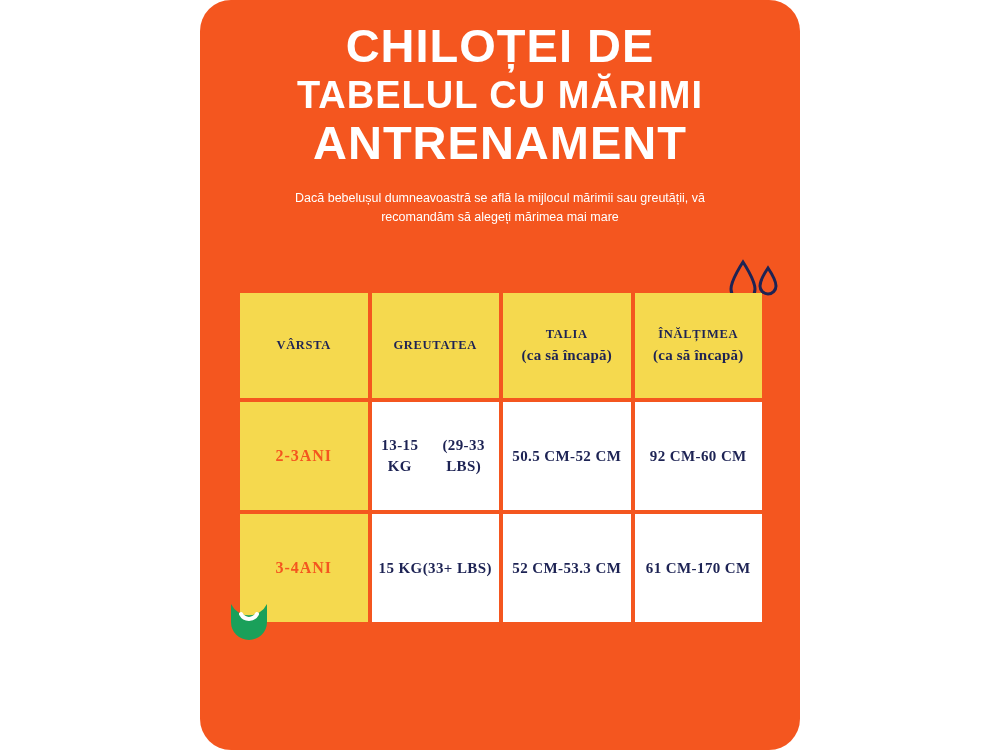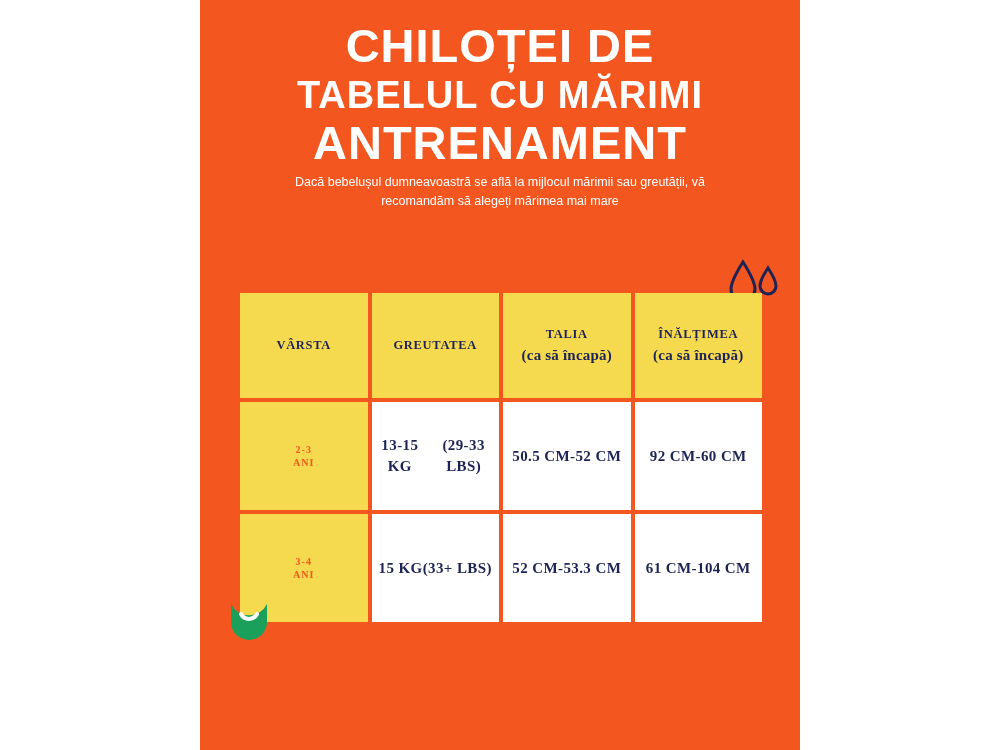--- a/index.html
+++ b/index.html
@@ -14,20 +14,21 @@
     overflow: hidden;
   }
   .poster {
     position: absolute;
     left: 200px;
     top: 0;
     width: 600px;
     height: 750px;
     background: #f4561f;
     overflow: hidden;
+    border-radius: 31px;
   }
   
   .heading-block {
     padding-top: 22px;
     text-align: center;
   }
   .title-line {
     color: #ffffff;
     font-weight: bold;
     letter-spacing: 1px;
@@ -35,21 +36,21 @@
     font-size: 47px;
     text-transform: uppercase;
   }
   .title-line.l1 { font-size: 47px; }
   .title-line.l2 { font-size: 47px; margin-top: 4px;}
   .title-line.l3 {
     font-size: 38px;
     margin-top: 6px;
   }
   .subtitle {
-    margin: 6px auto 0 auto;
+    margin: 22px auto 0 auto;
     width: 430px;
     color: #ffffff;
     font-size: 12.5px;
     line-height: 1.55;
     text-align: center;
     font-weight: normal;
   }
   
   .table-wrap {
     position: absolute;
@@ -88,25 +89,25 @@
   }
   th .cell .sub {
     font-size: 15px;
     font-weight: bold;
     letter-spacing: .2px;
     margin-top: 2px;
   }
   td.age .cell {
     background: #f5d94e;
     color: #f4561f;
-    font-size: 10px;
+    font-size: 16px;
     font-weight: bold;
     letter-spacing: 1px;
     line-height: 1.35;
-    flex-direction: column;
+    flex-direction: row;
   }
   td.val .cell {
     background: #ffffff;
     color: #1d2354;
     font-size: 15px;
     font-weight: bold;
     letter-spacing: .4px;
     line-height: 1.4;
     flex-direction: row;
   }
@@ -227,21 +228,21 @@
           </td>
           <td class="val">
             <div class="cell">
               <span>52 CM-</span>
               <span>53.3 CM</span>
             </div>
           </td>
           <td class="val">
             <div class="cell">
               <span>61 CM-</span>
-              <span>104 CM</span>
+              <span>170 CM</span>
             </div>
           </td>
         </tr>
       </tbody>
     </table>
   </div>
 
   <div class="smile-deco">
     <svg width="48" height="48" viewBox="0 0 48 48" xmlns="http://www.w3.org/2000/svg">
       <path d="M6 6 A20 20 0 0 0 42 6 L42 24 A18 18 0 0 1 6 24 Z" fill="#1aa05a" transform="translate(0,6)"></path>

